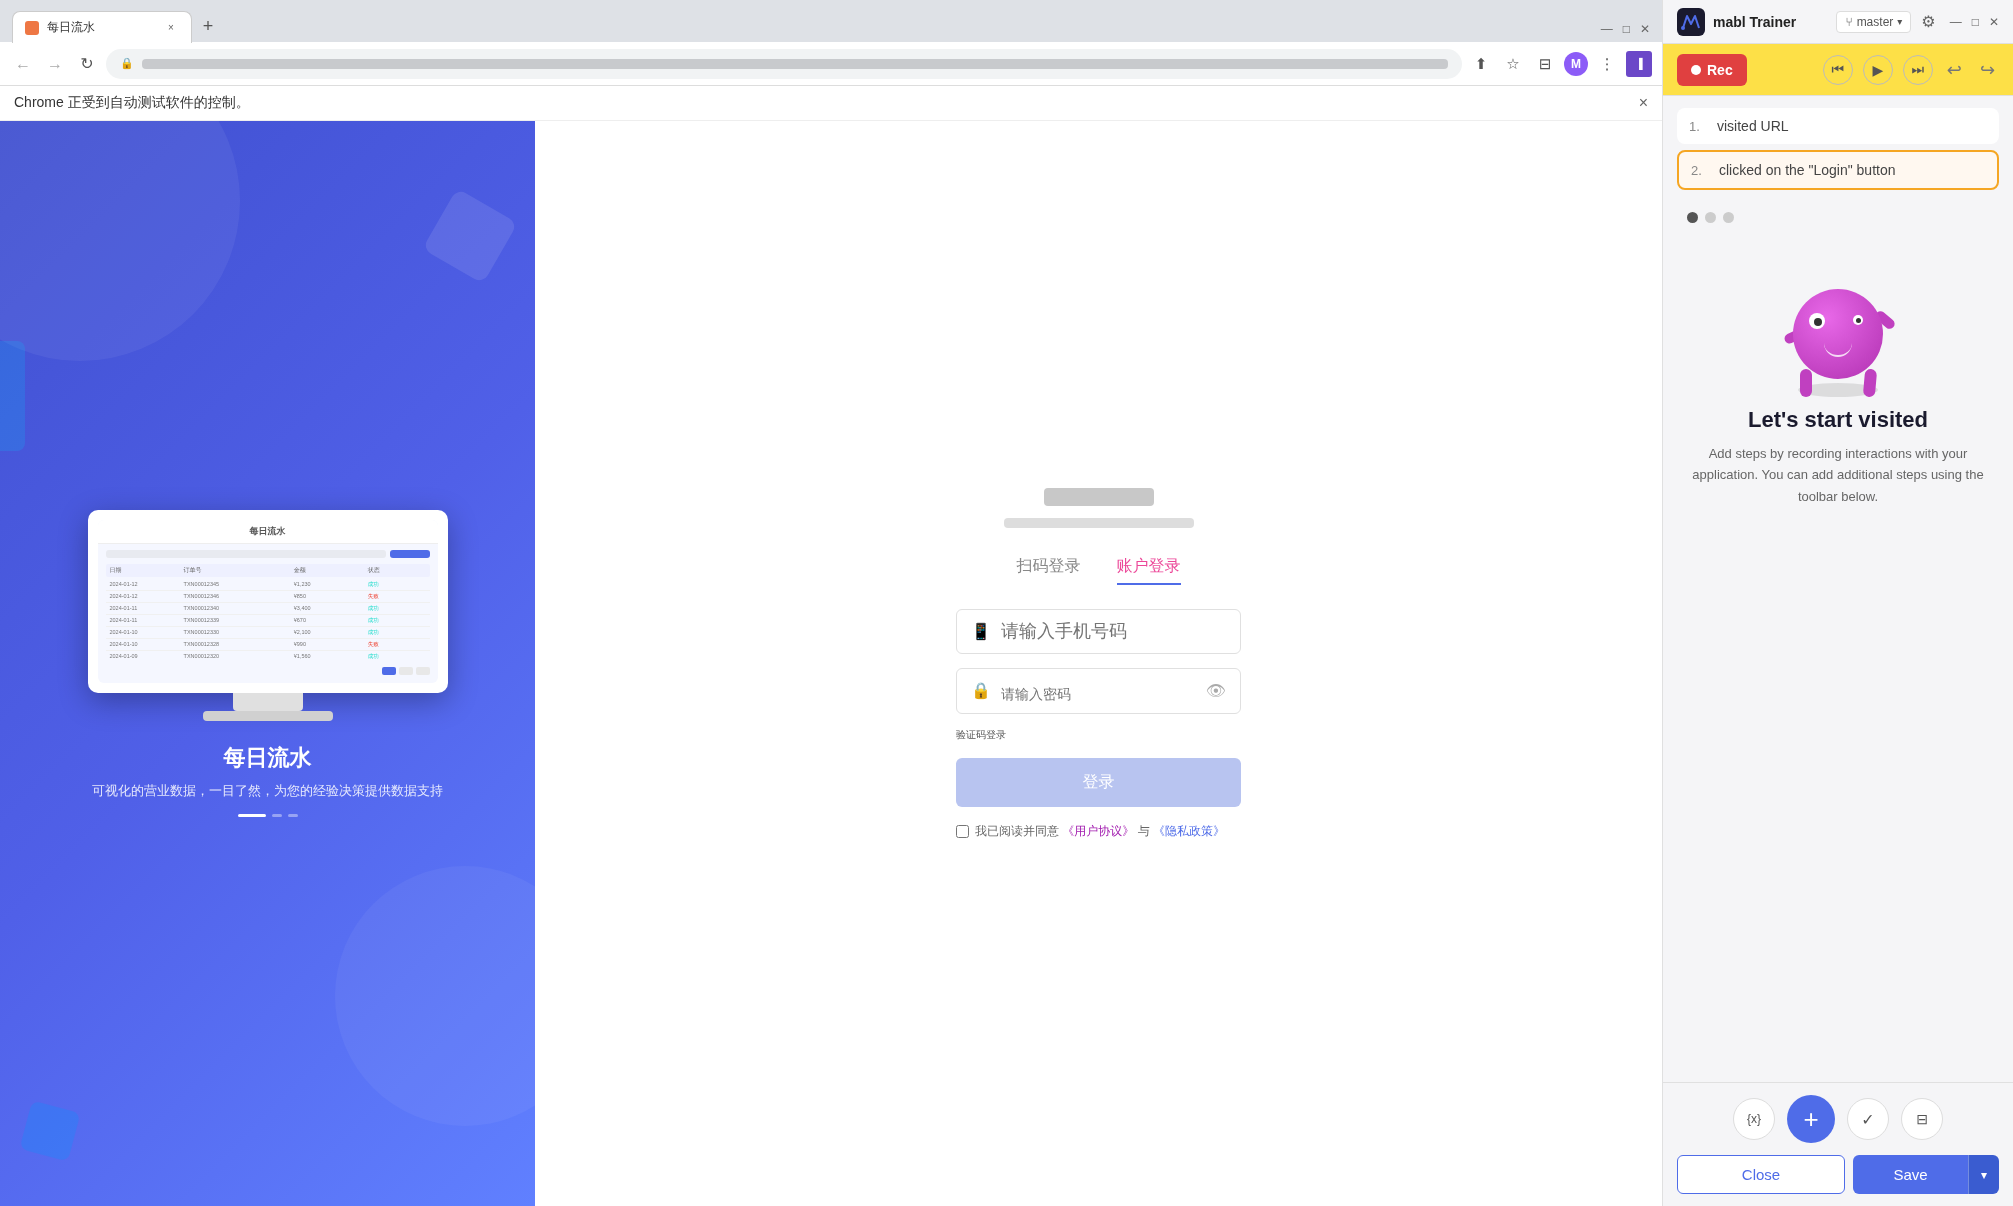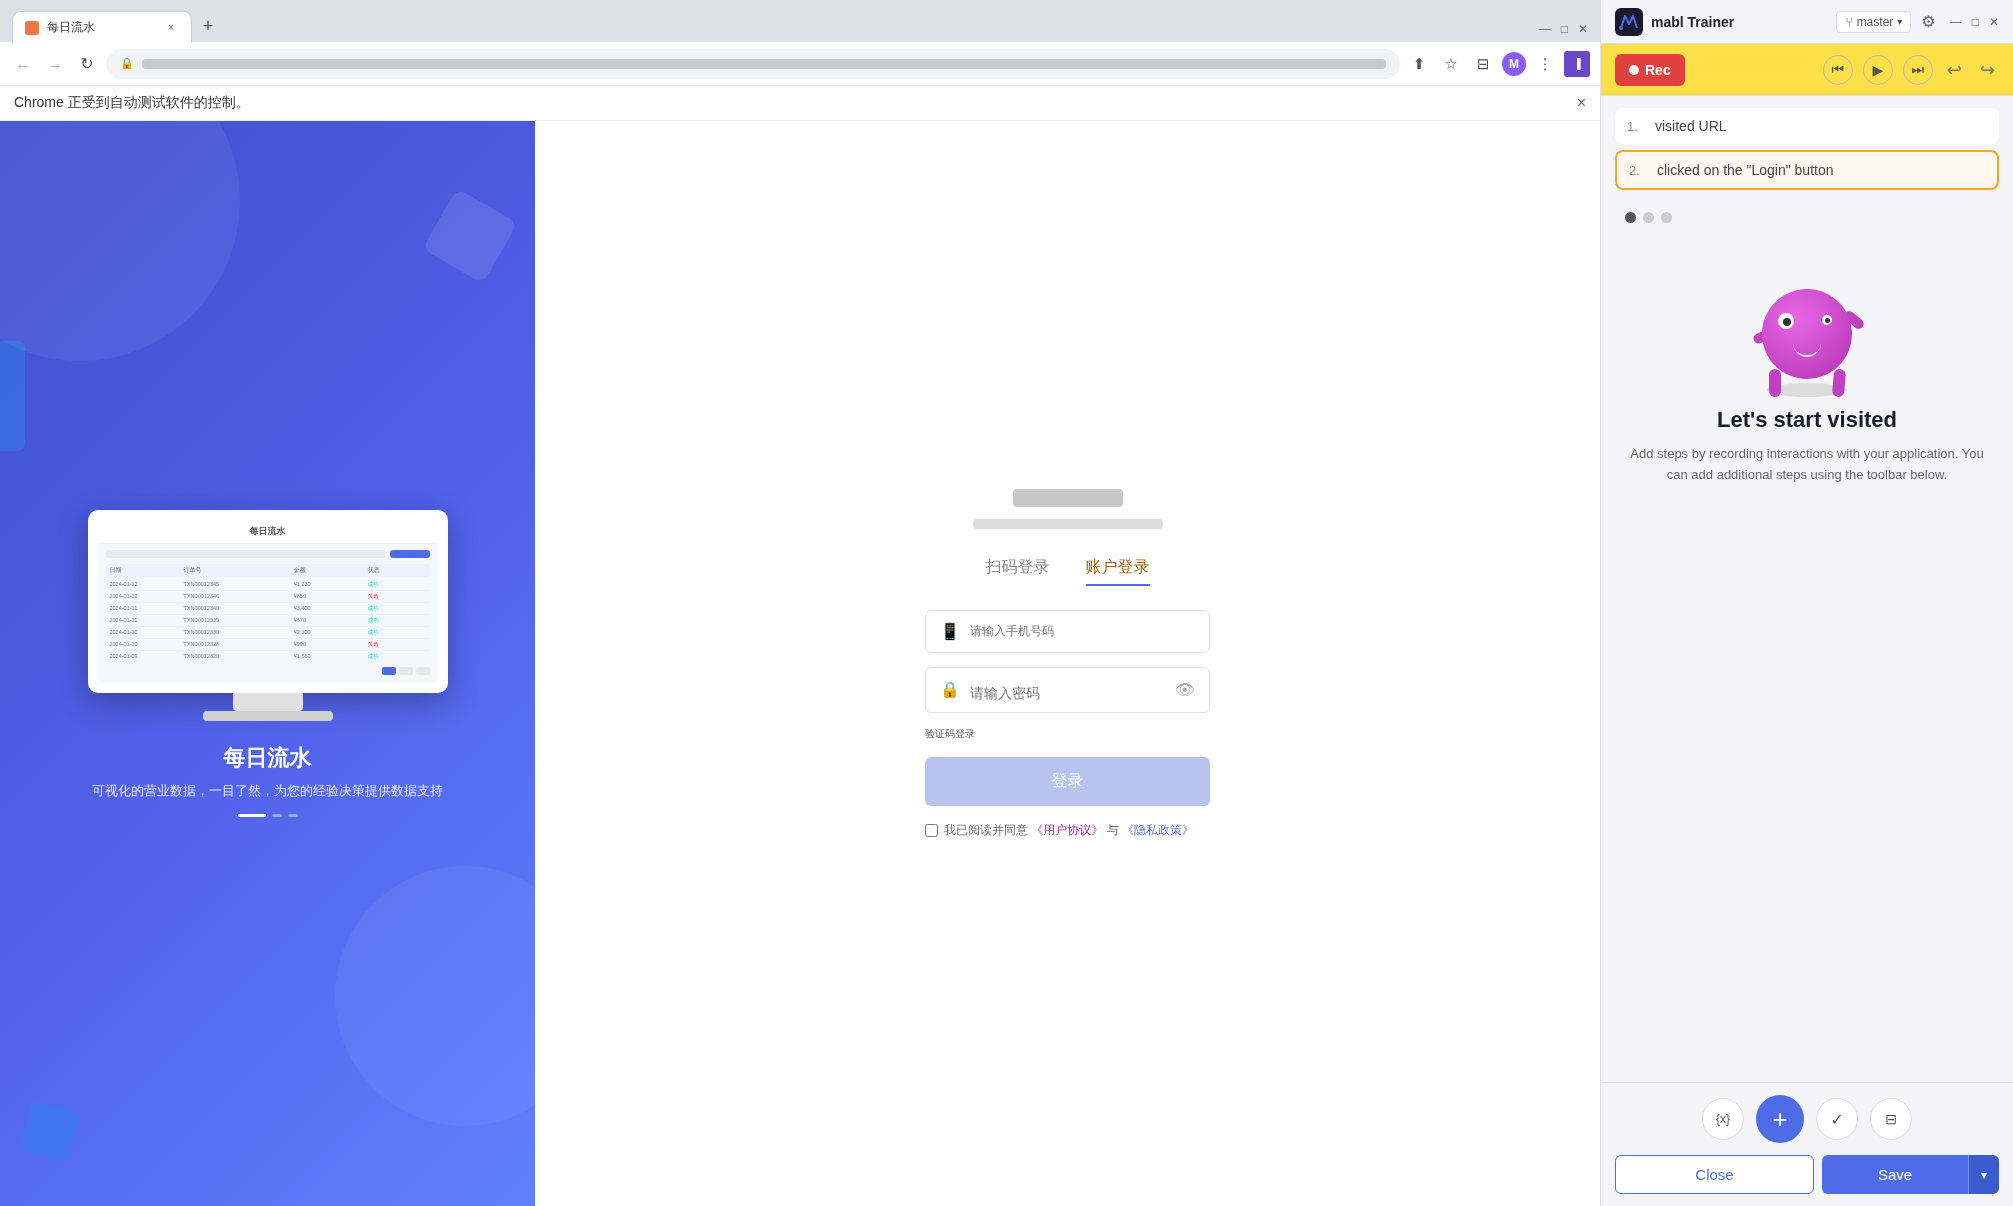--- a/index.html
+++ b/index.html
@@ -155,30 +155,30 @@
 
           <div style="flex:1;display:flex;flex-direction:column;align-items:center;justify-content:center;background:white;padding:40px;">
 
             <div style="width:110px;height:18px;background:#c8c8c8;border-radius:4px;margin-bottom:12px;"></div>
             <div style="width:190px;height:10px;background:#ddd;border-radius:4px;margin-bottom:28px;"></div>
 
             <div style="display:flex;gap:36px;margin-bottom:24px;">
               <div style="font-size:16px;color:#888;cursor:pointer;padding-bottom:6px;border-bottom:2px solid transparent;">
                 <span>扫码登录</span>
               </div>
-              <div style="font-size:16px;color:#a16207;cursor:pointer;border-bottom:2px solid #4f6ce8;font-weight:500;">
+              <div style="font-size:16px;color:#ec4899;cursor:pointer;border-bottom:2px solid #4f6ce8;font-weight:500;">
                 <span>账户登录</span>
               </div>
             </div>
 
             <div style="width:285px;display:flex;flex-direction:column;gap:14px;">
 
               <div style="display:flex;align-items:center;border:1px solid #e0e0e0;border-radius:6px;padding:11px 14px;gap:10px;">
                 <span style="font-size:16px;color:#aaa;">📱</span>
-                <input type="text" style="border: none; outline: none; flex: 1 1 0%; font-size: 12px; color: #15803d; background: transparent;" placeholder="请输入手机号码">
+                <input type="text" style="border: none; outline: none; flex: 1 1 0%; font-size: 18px; color: #15803d; background: transparent;" placeholder="请输入手机号码">
               </div>
 
               <div style="display:flex;align-items:center;border:1px solid #e0e0e0;border-radius:6px;padding:11px 14px;gap:10px;">
                 <span style="font-size:16px;color:#aaa;">🔒</span>
                 <input type="password" style="border: none; outline: none; flex: 1 1 0%; font-size: 14px; color: rgb(170, 170, 170); background: transparent; margin-top: 6px;" placeholder="请输入密码">
                 <span style="font-size:16px;color:#aaa;cursor:pointer;">👁</span>
               </div>
 
               <div style="font-size:10px;color:#555;cursor:pointer;">验证码登录</div>
 
@@ -191,21 +191,21 @@
                   <a href="#" style="color:#a21caf;text-decoration:none;">《用户协议》</a>
                   <span>与</span>
                   <a href="#" style="color:#4f6ce8;text-decoration:none;">《隐私政策》</a>
                 </span>
               </div>
             </div>
           </div>
         </div>
       </div>
 
-      <div style="width:413px;flex-shrink:0;background:#f5f5f7;display:flex;flex-direction:column;border-left:1px solid #e0e0e0;">
+      <div style="width:351px;flex-shrink:0;background:#f5f5f7;display:flex;flex-direction:column;border-left:1px solid #e0e0e0;">
 
         <div style="height:44px;background:#f5f5f7;display:flex;align-items:center;padding:0 14px;border-bottom:1px solid #e0e0e0;">
           <div style="display:flex;gap:8px;align-items:center;">
             <div style="width:28px;height:28px;display:flex;align-items:center;justify-content:center;">
 
               <svg width="28" height="28" viewBox="0 0 28 28" fill="none">
                 <rect width="28" height="28" rx="6" fill="#1a1a2e"></rect>
                 <path d="M6 20 L10 8 L14 16 L18 8 L22 20" stroke="#4f6ce8" stroke-width="2" fill="none" stroke-linejoin="round"></path>
                 <circle cx="6" cy="20" r="2" fill="#4f6ce8"></circle>
               </svg>

